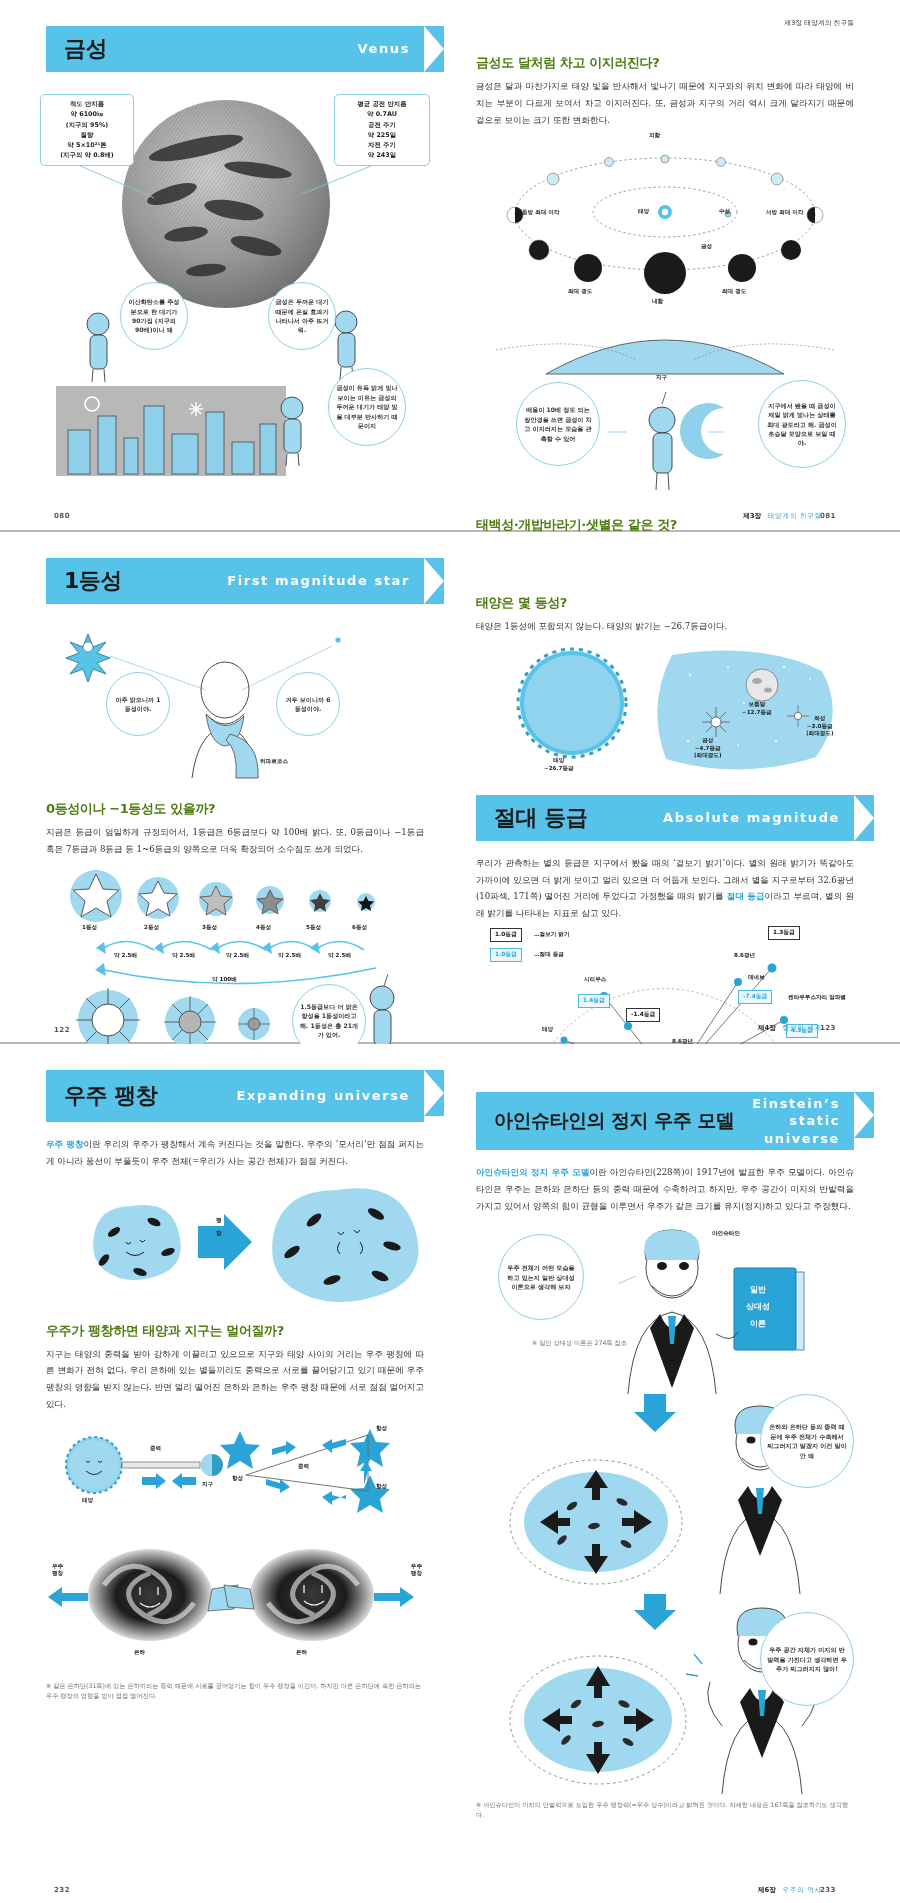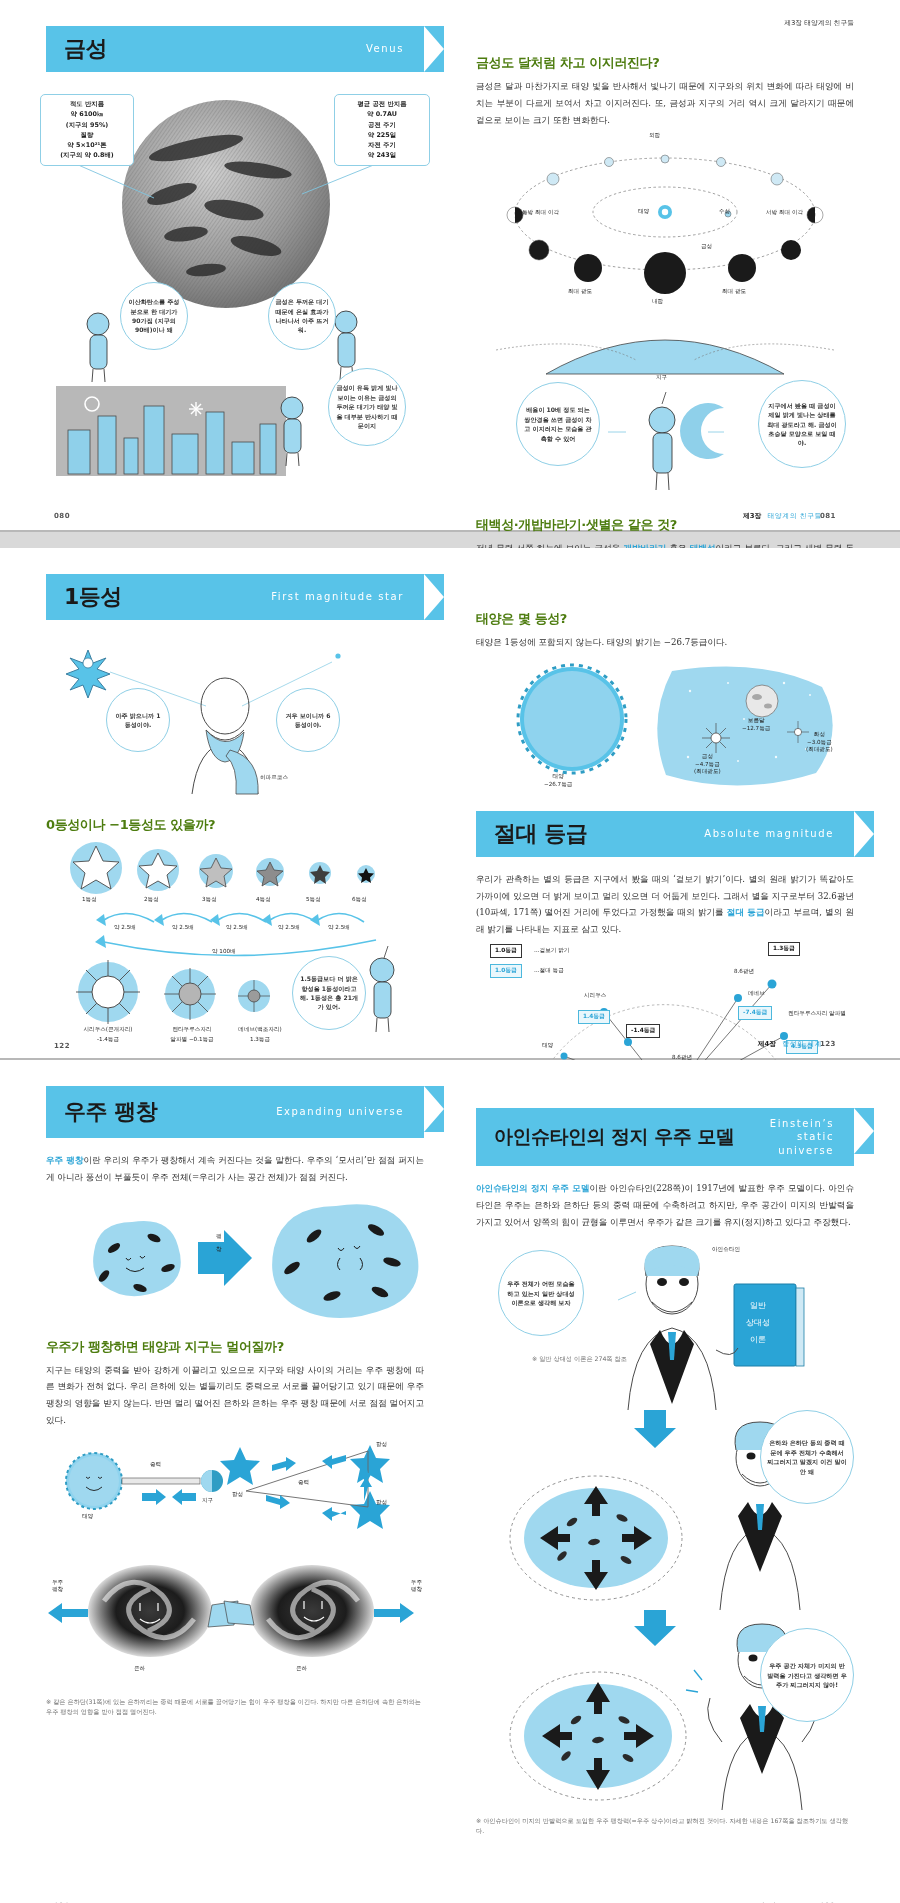--- a/index.html
+++ b/index.html
@@ -9,41 +9,41 @@
   .spread:last-child{border-bottom:none;}
   .page{position:relative;width:450px;box-sizing:border-box;padding:26px 34px 0 34px;background:#fff;}
   .page.left{padding-left:46px;padding-right:26px;}
   .page.right{padding-left:26px;padding-right:46px;}
 
   
   .banner{position:relative;background:#58c3e8;height:46px;display:flex;align-items:center;padding-left:18px;margin-bottom:14px;}
   .banner:after{content:"";position:absolute;right:-20px;top:0;border-style:solid;border-width:23px 0 23px 20px;border-color:#58c3e8 transparent #58c3e8 transparent;}
   .banner .ko{font-size:22px;font-weight:bold;color:#1a1a1a;letter-spacing:-0.5px;}
   .banner .ko.small{font-size:19px;}
-  .banner .en{margin-left:auto;padding-right:20px;font-size:10px;letter-spacing:1.6px;color:#ffffff;font-weight:normal;text-align:right;line-height:1.35;}
+  .banner .en{margin-left:auto;padding-right:14px;font-size:13px;letter-spacing:1.6px;color:#ffffff;font-weight:bold;text-align:right;line-height:1.35;}
 
   
   .para{font-family:"DejaVu Serif","Liberation Serif",serif;font-size:8.6px;line-height:1.95;color:#2b2b2b;text-align:justify;margin:0 0 10px 0;}
   .para .hl{color:#2aa4d6;font-weight:bold;}
   .sub-h{font-size:13px;font-weight:bold;color:#4d7c0f;margin:14px 0 6px 0;letter-spacing:-0.4px;}
   .note{font-size:6.2px;color:#6d6d6d;line-height:1.65;margin-top:6px;}
 
   
   .folio{position:absolute;bottom:10px;font-size:7px;color:#555;font-weight:bold;letter-spacing:.5px;}
   .folio.l{left:54px;}
   .folio.r{right:64px;}
   .chap{position:absolute;bottom:9px;right:78px;font-size:6.8px;color:#333;}
   .chap .c{font-weight:bold;color:#222;}
   .chap .t{color:#2aa4d6;margin-left:4px;letter-spacing:.6px;}
   .chap-top{position:absolute;top:18px;right:46px;font-size:6.8px;color:#333;}
 
   
   .callout{position:absolute;border:1px solid #8fcfe6;border-radius:5px;background:#fff;padding:4px 7px;font-size:6.4px;line-height:1.6;text-align:center;color:#222;font-weight:bold;}
   .bubble{position:absolute;border:1px solid #8fcfe6;border-radius:50%;background:#fff;display:flex;align-items:center;justify-content:center;text-align:center;font-size:6.1px;line-height:1.55;color:#333;font-weight:bold;padding:6px;box-sizing:border-box;}
-  .lbl{position:absolute;font-size:6.3px;color:#222;font-weight:normal;text-align:center;line-height:1.4;}
+  .lbl{position:absolute;font-size:6.3px;color:#222;font-weight:bold;text-align:center;line-height:1.4;}
   .lbl.tiny{font-size:5.6px;}
   .tagbox{position:absolute;font-size:5.8px;font-weight:bold;padding:1.5px 4px;border:1px solid #333;background:#fff;color:#111;white-space:nowrap;}
   .tagbox.cyan{border-color:#4cb8dd;color:#2aa4d6;background:#eaf7fc;}
 
   .fig{position:relative;width:100%;}
   svg{display:block;overflow:visible;}
 </style>
 </head>
 <body>
 
@@ -220,21 +220,21 @@
     </p>
 
     <div class="chap">
       <span class="c">제3장</span>
       <span class="t">태양계의 친구들</span>
     </div>
     <div class="folio r">081</div>
   </div>
 </div>
 
-<div class="spread" style="height:510px;margin-top:16px;">
+<div class="spread" style="height:510px;">
 
   <div class="page left">
     <div class="banner">
       <span class="ko">1등성</span>
       <span class="en">First magnitude star</span>
     </div>
 
     <div class="fig" style="height:168px;">
       <svg width="370" height="168" viewBox="0 0 370 168">
         <g stroke="#3b7fa0" stroke-width="1" fill="#58c3e8">
@@ -252,20 +252,21 @@
         </g>
         <path d="M160 96 q19 22 38 2 q-4 28 -19 30 q-15 -2 -19 -32 z" fill="#9fd8ef" stroke="#4a4a4a" stroke-width="0.8"></path>
         <path d="M184 116 q30 8 28 44 l-22 0 q2 -28 -10 -38 z" fill="#9fd8ef" stroke="#4a4a4a" stroke-width="0.8"></path>
       </svg>
       <div class="bubble" style="left:60px;top:54px;width:64px;height:64px;">아주 밝으니까 1등성이야.</div>
       <div class="bubble" style="left:230px;top:54px;width:64px;height:64px;">겨우 보이니까 6등성이야.</div>
       <div class="lbl tiny" style="left:214px;top:140px;">히파르코스</div>
     </div>
 
     <h3 class="sub-h">0등성이나 −1등성도 있을까?</h3>
+    <p class="para">지금은 등급이 엄밀하게 규정되어서, 1등급은 6등급보다 약 100배 밝다. 또, 0등급이나 −1등급 혹은 7등급과 8등급 등 1~6등급의 양쪽으로 더욱 확장되어 소수점도 쓰게 되었다.</p>
 
     <div class="fig" style="height:200px;">
       <svg width="370" height="200" viewBox="0 0 370 200">
         <g>
           <circle cx="50" cy="28" r="26" fill="#9fd8ef"></circle>
               <path d="M50 6 l7 15 l16 1 l-12 11 l4 16 l-15 -9 l-15 9 l4 -16 l-12 -11 l16 -1 z" fill="#fff" stroke="#4a4a4a" stroke-width="0.9"></path>
           <circle cx="112" cy="30" r="21" fill="#9fd8ef"></circle>
               <path d="M112 13 l6 12 l13 1 l-10 9 l3 13 l-12 -7 l-12 7 l3 -13 l-10 -9 l13 -1 z" fill="#fff" stroke="#4a4a4a" stroke-width="0.9"></path>
           <circle cx="170" cy="31" r="17" fill="#9fd8ef"></circle>
               <path d="M170 18 l5 10 l11 1 l-8 7 l2 11 l-10 -6 l-10 6 l2 -11 l-8 -7 l11 -1 z" fill="#bfbfbf" stroke="#4a4a4a" stroke-width="0.8"></path>

